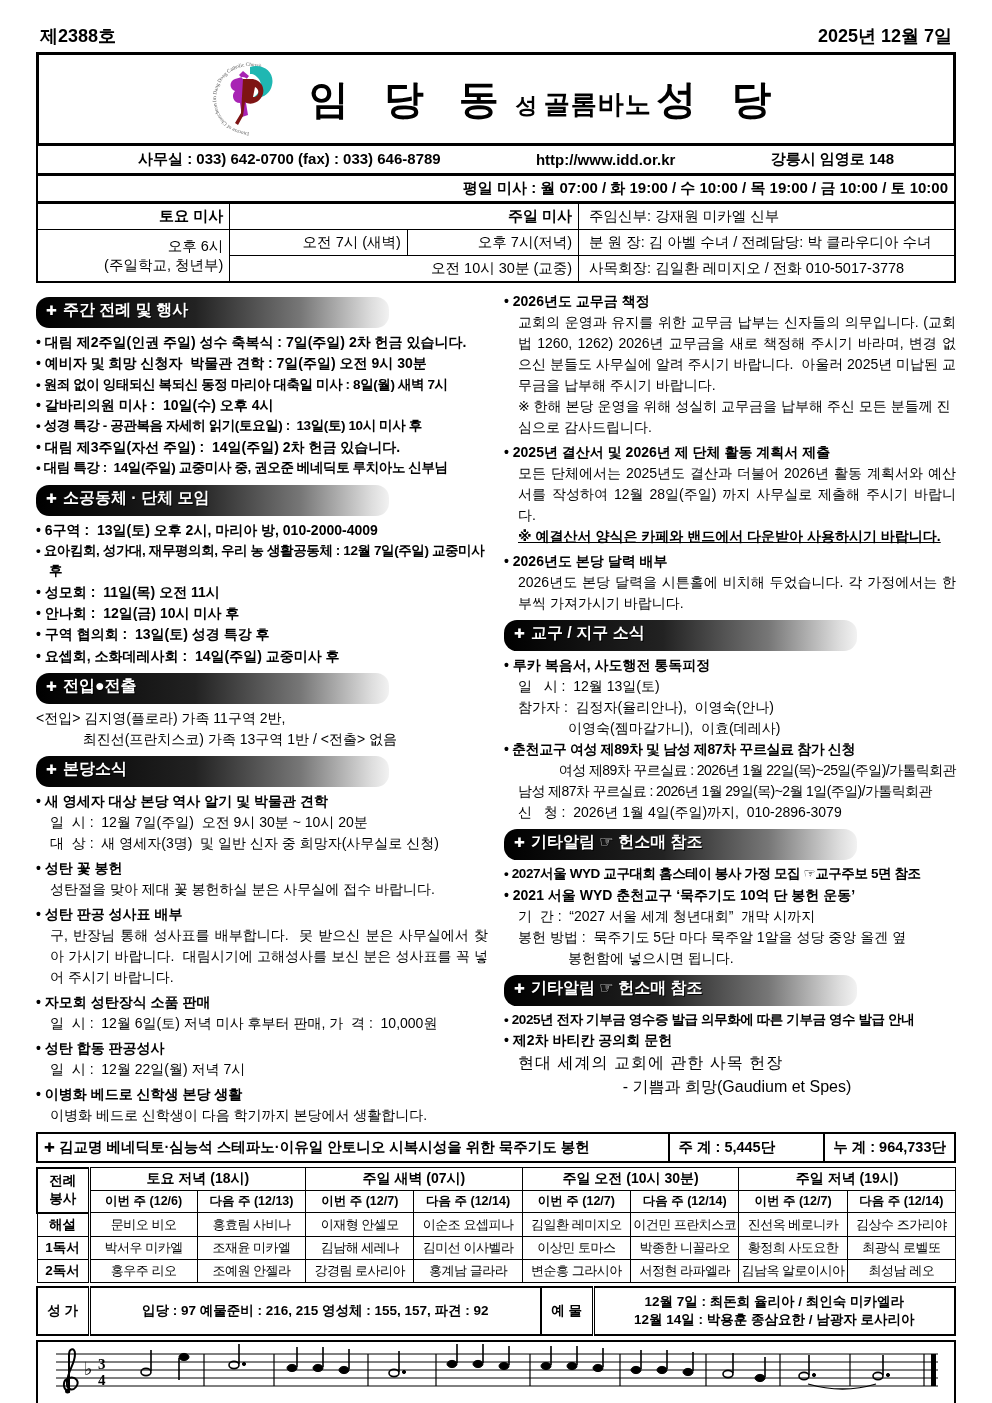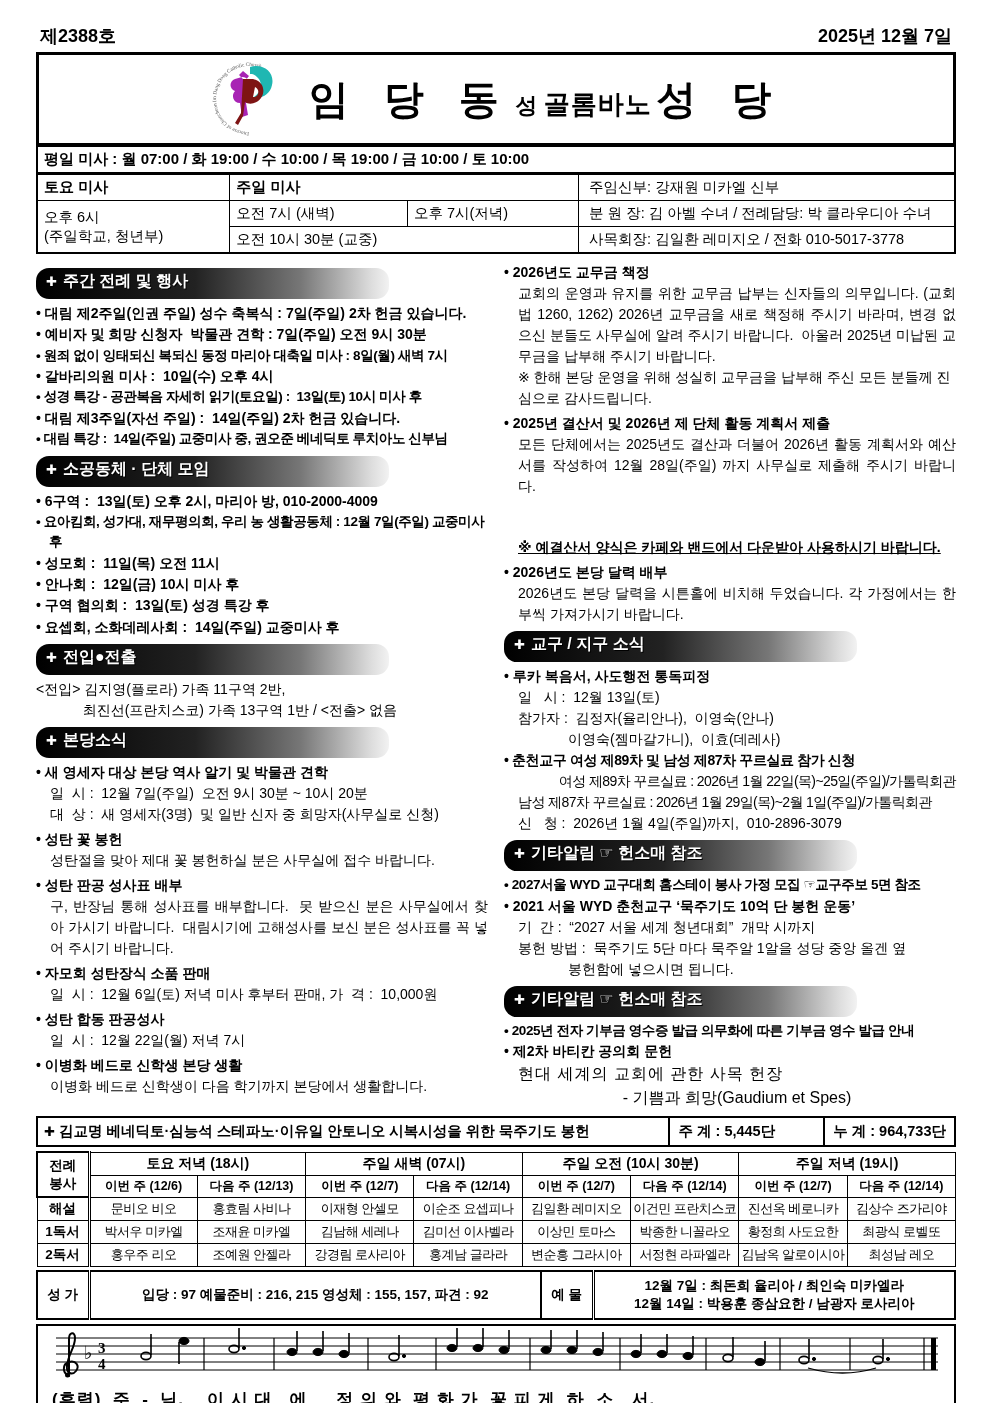--- a/index.html
+++ b/index.html
@@ -13,21 +13,21 @@
   
   .masthead{border:3px solid #000;height:88px;display:flex;align-items:center;justify-content:center;gap:20px;}
   .mname{white-space:nowrap;font-weight:bold;}
   .mname .big{font-size:40px;letter-spacing:12px;}
   .mname .mid{font-size:22px;letter-spacing:2px;}
   .mname .mid2{font-size:26px;letter-spacing:1px;}
   
   .contact{border:2px solid #000;border-top:none;display:flex;align-items:center;font-size:15px;font-weight:bold;padding:4px 30px;justify-content:space-between;}
   
   .mass{border:2px solid #000;border-top:none;width:100%;border-collapse:collapse;font-size:14.5px;}
-  .mass td{border:1px solid #000;padding:3px 6px;text-align:left;}
+  .mass td{border:1px solid #000;padding:3px 6px;text-align:right;}
   .mass .wk{font-weight:bold;font-size:15px;border-bottom:3px solid #000;}
   .mass .hd{font-weight:bold;font-size:15px;}
   .mass .lft{text-align:left;padding-left:10px;}
   
   .cols{display:flex;gap:16px;margin-top:8px;}
   .col{width:50%;}
   
   .sec{margin:6px 0 4px 0;height:31px;line-height:25px;width:78%;border-radius:13px;
        background:linear-gradient(90deg,#000 0%,#222 45%,#777 75%,#ddd 95%,#f2f2f2 100%);
        color:#fff;font-weight:bold;font-size:16px;padding-left:10px;box-sizing:border-box;
@@ -35,21 +35,21 @@
   .sec .x{margin-right:6px;}
   .x::before{content:"✚";font-size:13px;}
   .li{font-size:14px;font-weight:bold;line-height:1.52;padding-left:13px;text-indent:-13px;white-space:pre-wrap;}
   .li::before{content:"• ";}
   .li.sm{font-size:13.5px;letter-spacing:-0.4px;}
   .nt{font-size:14px;font-weight:bold;line-height:1.5;padding-left:13px;text-indent:-13px;}
   .nt::before{content:"• ";}
   .dl{font-size:14px;line-height:1.5;padding-left:14px;white-space:pre-wrap;}
   .dl.ind2{padding-left:64px;}
   .dl.star{padding-left:14px;}
-  .dl.u{font-weight:bold;text-decoration:underline;margin-top:40px;}
+  .dl.u{font-weight:bold;text-decoration:underline;}
   .moves{font-size:14px;line-height:1.5;white-space:pre-wrap;}
   .gap{height:4px;}
   
   .banner{border:2px solid #000;display:flex;margin-top:6px;font-weight:bold;font-size:14.5px;gap:40px;}
   .banner .t{flex:1;padding:4px 6px;}
   .banner .c{border-left:2px solid #000;padding:4px 8px;white-space:nowrap;}
   
   table.lit{width:100%;border-collapse:collapse;margin-top:4px;font-size:13px;table-layout:fixed;}
   table.lit td{border:1px solid #000;text-align:center;padding:2px 1px;overflow:hidden;white-space:nowrap;}
   table.lit .ol{border:2px solid #000;}
@@ -87,20 +87,25 @@
       <path d="M44 20 c10 2 13 12 8 19 c-4 6 -12 7 -16 4 l-2 14 -5 9 -3 -2 6 -10 2 -34 z M46 28 l-2 10 c5 1 8 -7 2 -10 z" fill="#7e1414"></path>
     </svg>
     <div class="mname">
       <span class="big">임 당 동</span>
       <span class="mid">성</span>
       <span class="mid2">골롬바노</span>
       <span class="big">성 당</span>
     </div>
   </div>
 
+  <div class="contact">
+    <span style="margin-left:70px;">사무실 : 033) 642-0700  (fax) : 033) 646-8789</span>
+    <span>http://www.idd.or.kr</span>
+    <span style="margin-right:30px;">강릉시 임영로 148</span>
+  </div>
 
   <table class="mass">
     <tbody>
         <tr>
           <td class="wk" colspan="4">평일 미사 : 월 07:00 / 화 19:00 / 수 10:00 / 목 19:00 / 금 10:00 / 토 10:00</td>
         </tr>
     <tr>
       <td class="hd" style="width:21%;">토요 미사</td>
       <td class="hd" colspan="2" style="width:38%;">주일 미사</td>
       <td class="lft">주임신부: 강재원 미카엘 신부</td>

